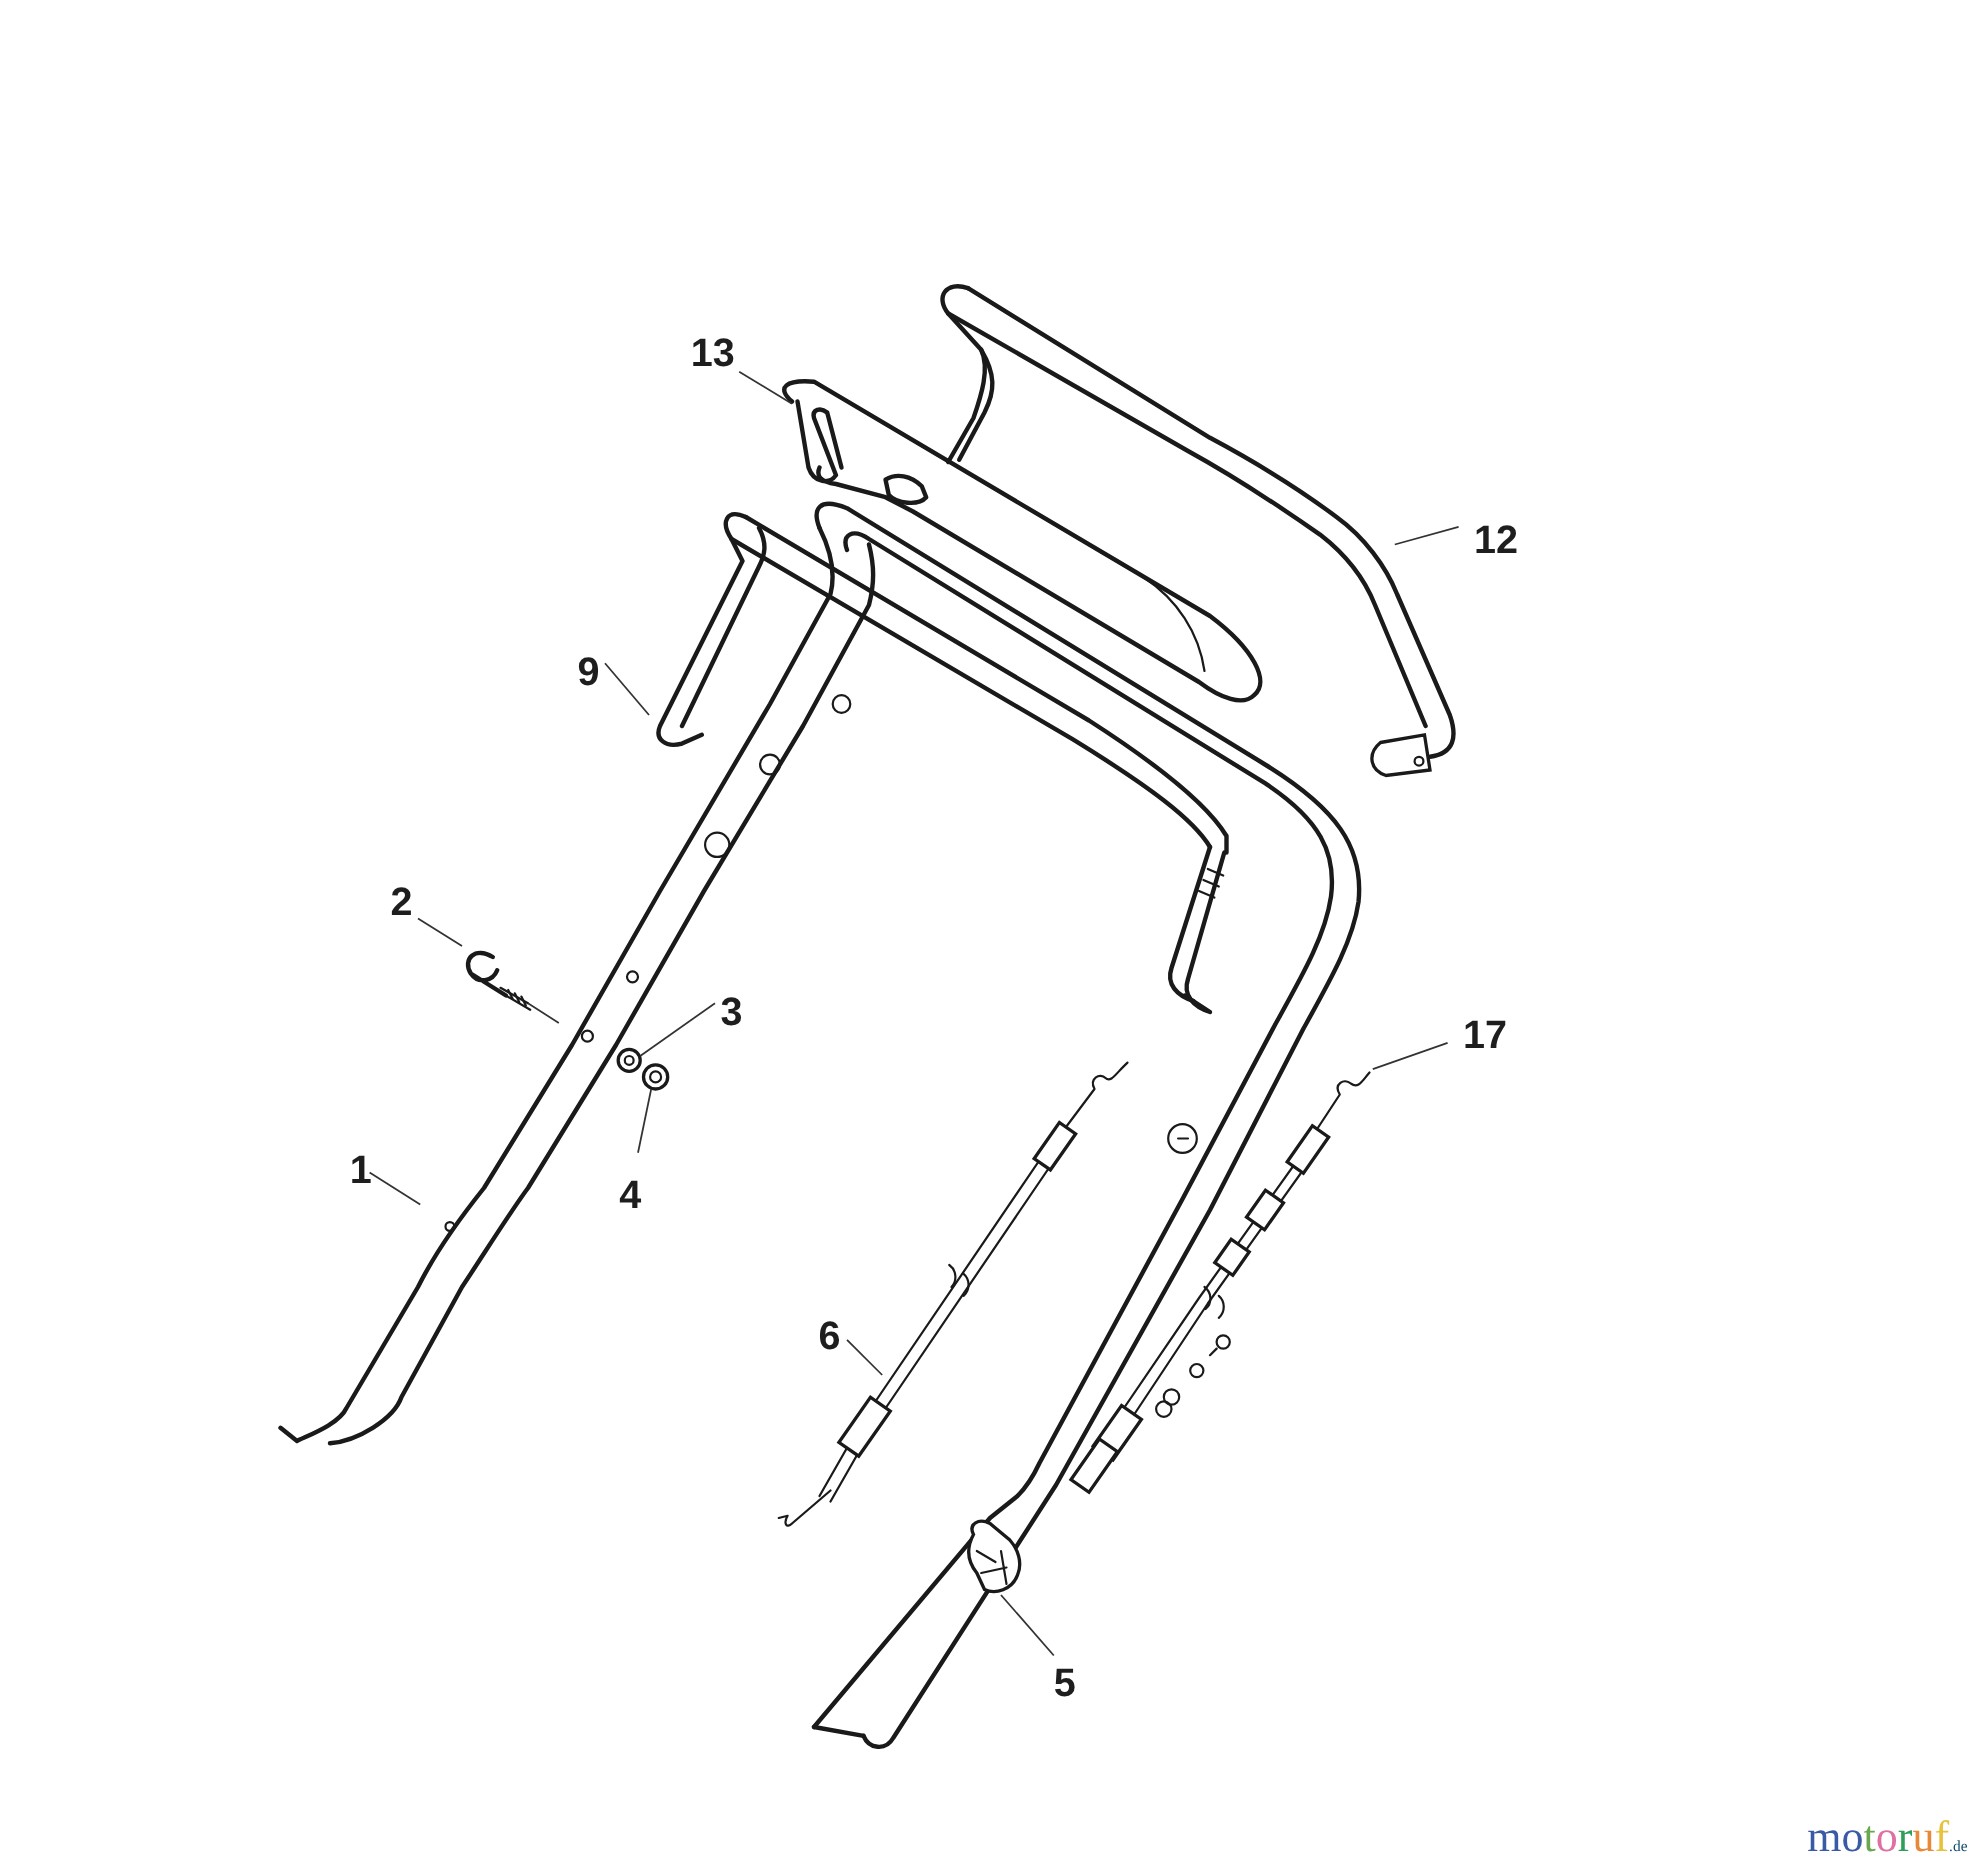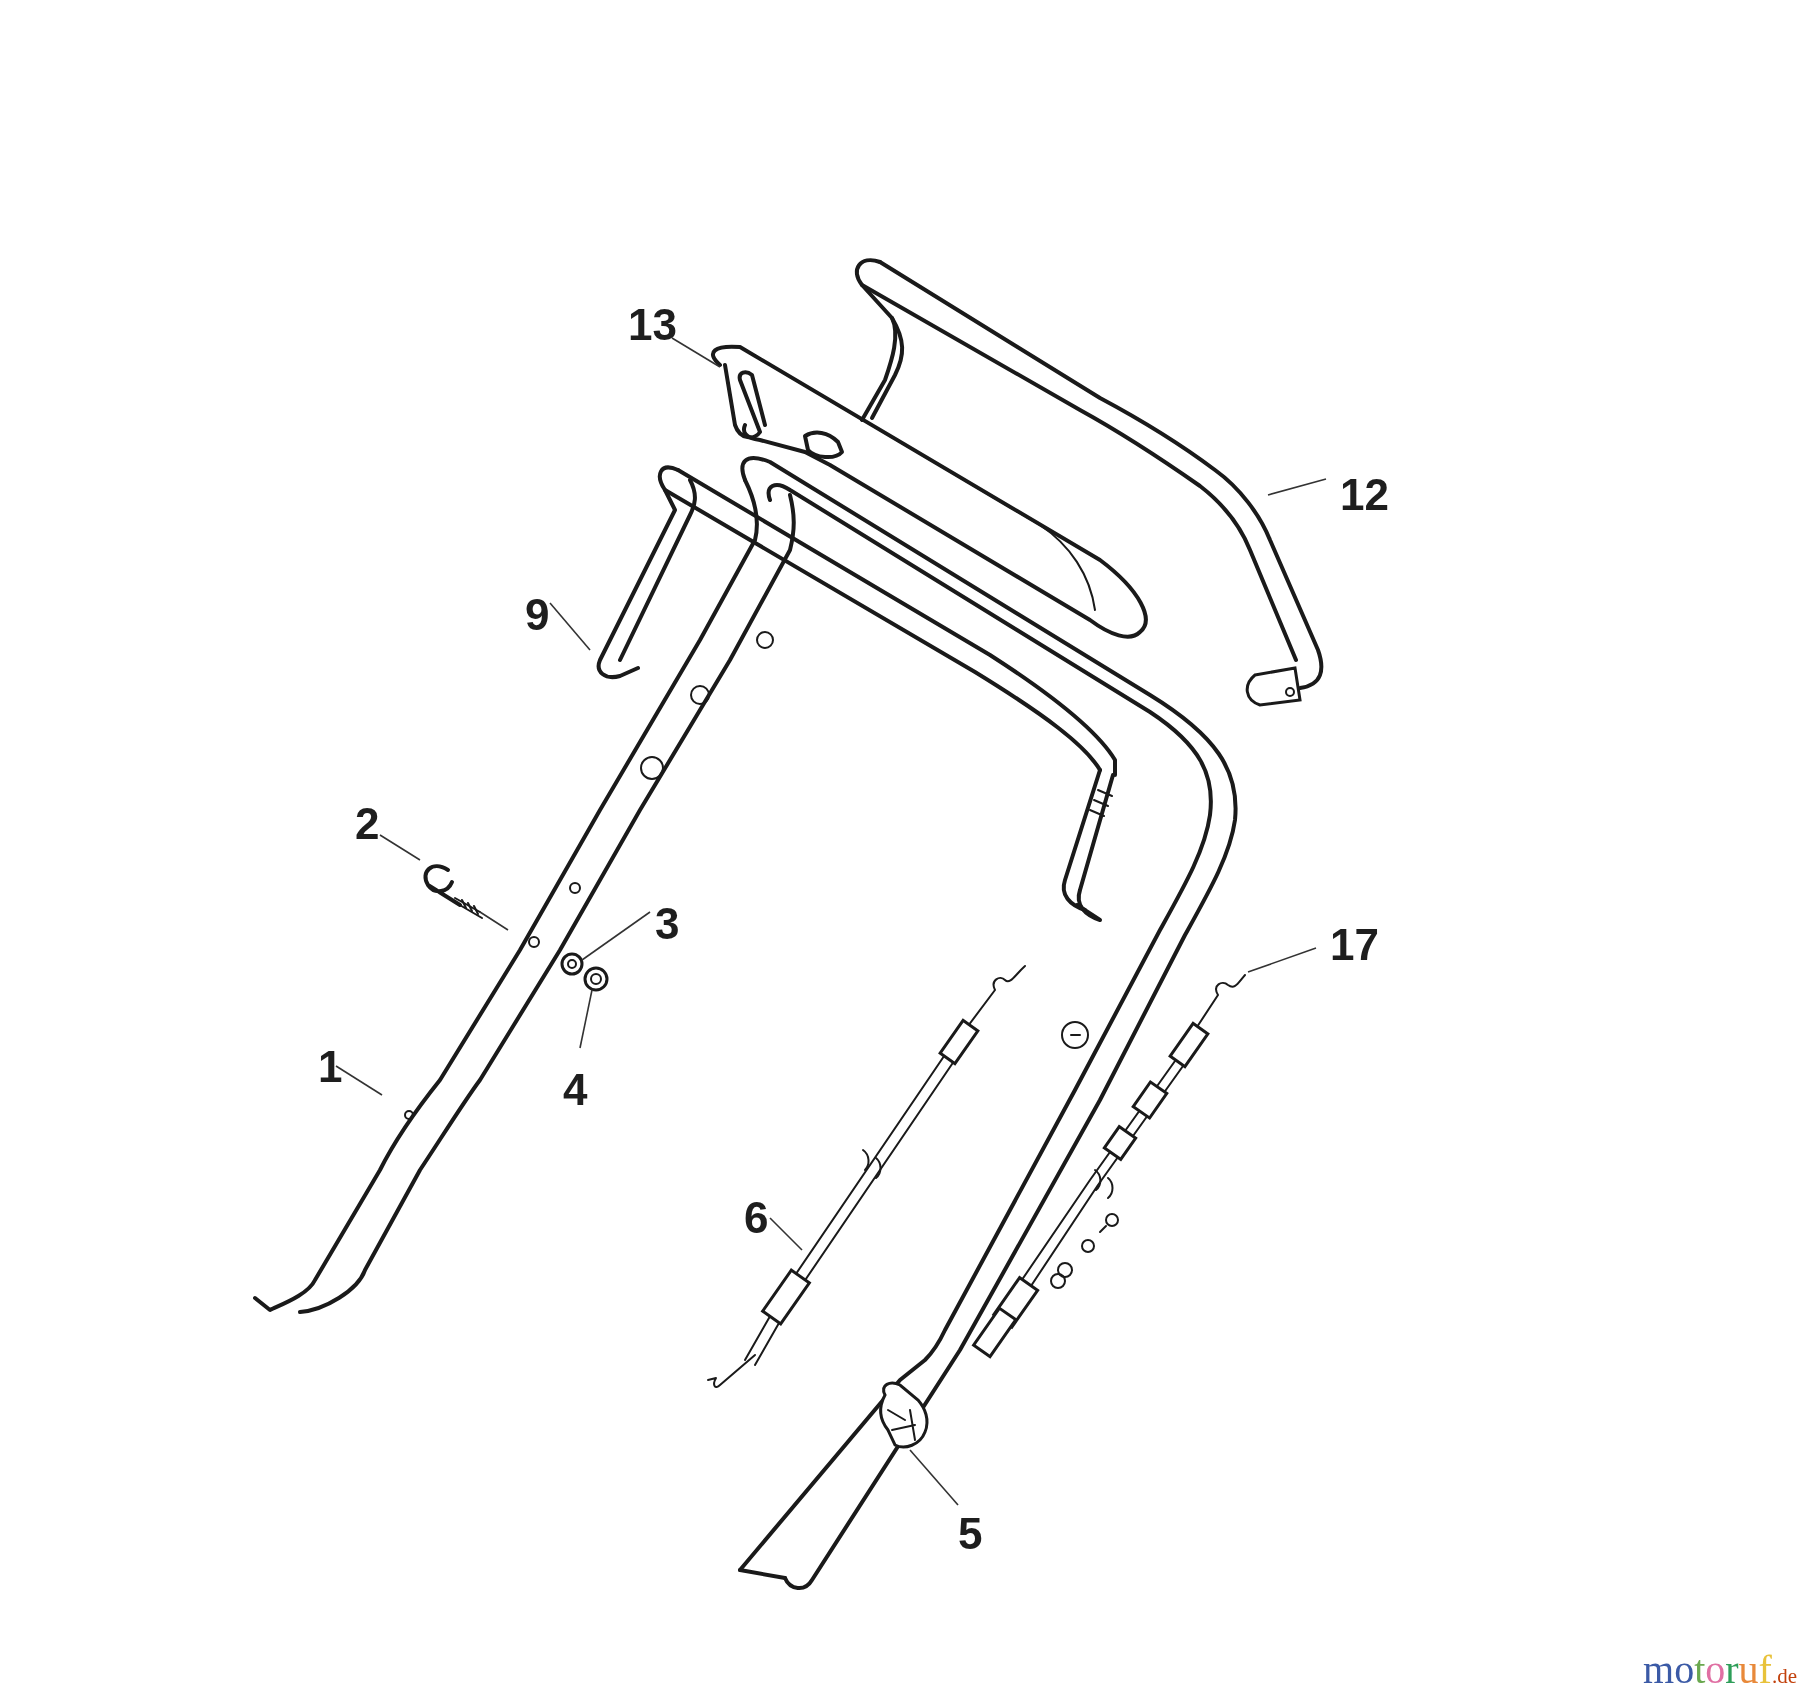--- a/index.html
+++ b/index.html
@@ -2,23 +2,23 @@
 <html><head>
 <meta charset="utf-8">
 <style>
   html, body { margin: 0; padding: 0; background: #ffffff; }
   body { width: 1800px; height: 1698px; position: relative; overflow: hidden; font-family: "Liberation Sans", sans-serif; }
   #diagram { position: absolute; left: 0; top: 0; width: 1800px; height: 1698px; }
   .ol { fill: none; stroke: #1a1a1a; stroke-width: 4; stroke-linecap: round; stroke-linejoin: round; }
   .ol-thin { fill: none; stroke: #1a1a1a; stroke-width: 2; stroke-linecap: round; stroke-linejoin: round; }
   .leader { fill: none; stroke: #333; stroke-width: 1.6; }
   .fill-w { fill: #ffffff; stroke: #1a1a1a; stroke-width: 3; }
-  .lbl { position: absolute; font-family: "Liberation Sans", sans-serif; font-weight: bold; font-size: 44px; color: #1e1e1e; line-height: 1; }
+  .lbl { position: absolute; font-family: "Liberation Sans", sans-serif; font-weight: bold; font-size: 36px; color: #1e1e1e; line-height: 1; }
   .watermark { position: absolute; left: 1643px; top: 1650px; font-family: "Liberation Serif", serif; font-size: 40px; letter-spacing: 0px; line-height: 1; white-space: nowrap; }
-  .watermark .tld { font-size: 21px; color: #c2410c; }
+  .watermark .tld { font-size: 14px; color: #0c4a6e; }
 </style>
 </head>
 <body>
 
 <svg id="diagram" viewBox="0 0 1800 1698" xmlns="http://www.w3.org/2000/svg">
 
   <g>
     <path class="ol" d="M880 262 C860 255 850 270 862 285 L892 318 C900 335 892 360 885 380 L862 420"></path>
     <path class="ol" d="M880 262 L1100 398 C1130 414 1175 440 1215 470 C1240 488 1260 515 1270 540 L1318 650 C1325 670 1322 685 1300 688 L1270 690"></path>
     <path class="ol" d="M862 285 L1080 410 C1120 432 1160 458 1200 486 C1222 503 1240 525 1250 550 L1296 660"></path>

